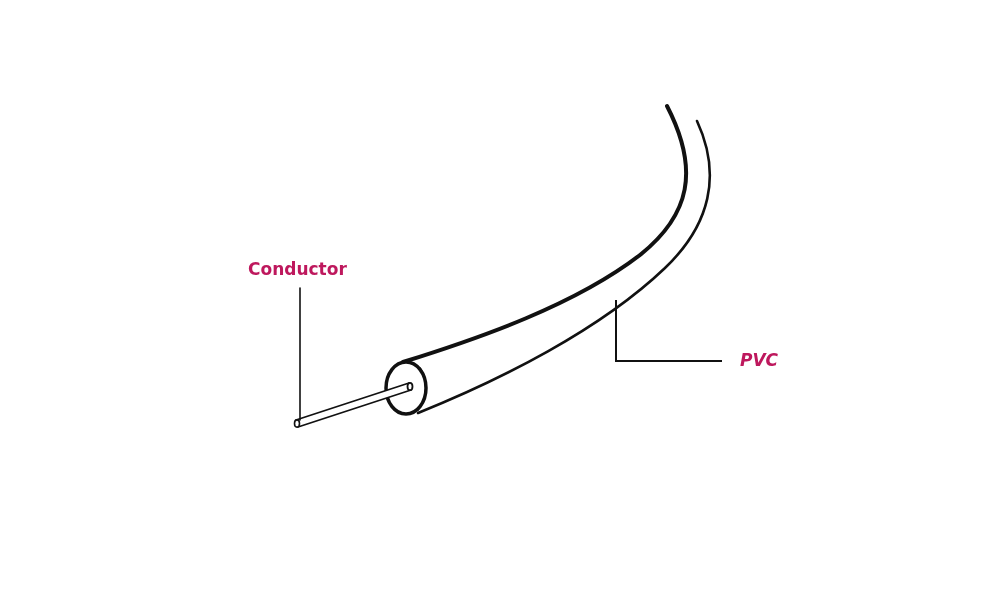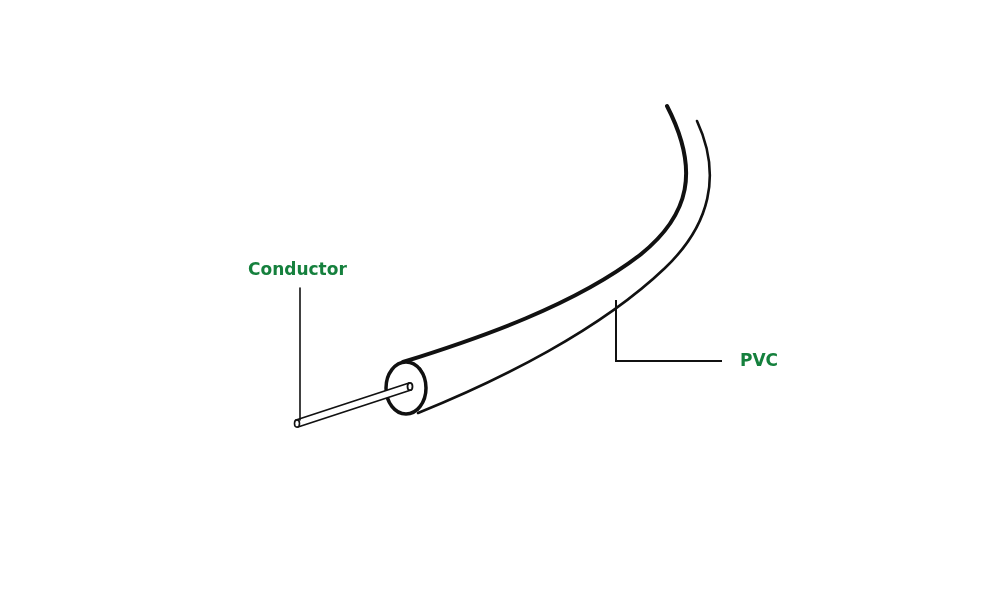--- a/index.html
+++ b/index.html
@@ -3,26 +3,26 @@
   <meta charset="utf-8">
   <style>
     html, body { margin: 0; padding: 0; background: #ffffff; }
     body { width: 1000px; height: 600px; position: relative; overflow: hidden; }
     .canvas { position: absolute; left: 0; top: 0; width: 1000px; height: 600px; }
     .label {
       position: absolute;
       font-family: "DejaVu Sans", sans-serif;
       font-weight: bold;
       font-size: 17px;
-      color: #15803d;
+      color: #be185d;
       white-space: nowrap;
       line-height: 1;
     }
     #label-conductor { left: 248px; top: 261px; }
-    #label-pvc { left: 740px; top: 352px; }
+    #label-pvc { left: 740px; top: 352px; font-style: italic; }
   </style>
 </head>
 <body>
 
 <svg class="canvas" viewBox="0 0 1000 600" width="1000" height="600" xmlns="http://www.w3.org/2000/svg">
   <g fill="none" stroke="#111111" stroke-linecap="round" stroke-linejoin="round">
 
     <path d="M 667 106 C 700 170, 690 215, 640 255 C 575 305, 480 338, 403 362" stroke-width="4"></path>
 
     <path d="M 697 121 C 722 175, 710 225, 665 268 C 600 330, 500 380, 418 413" stroke-width="2.6"></path>

